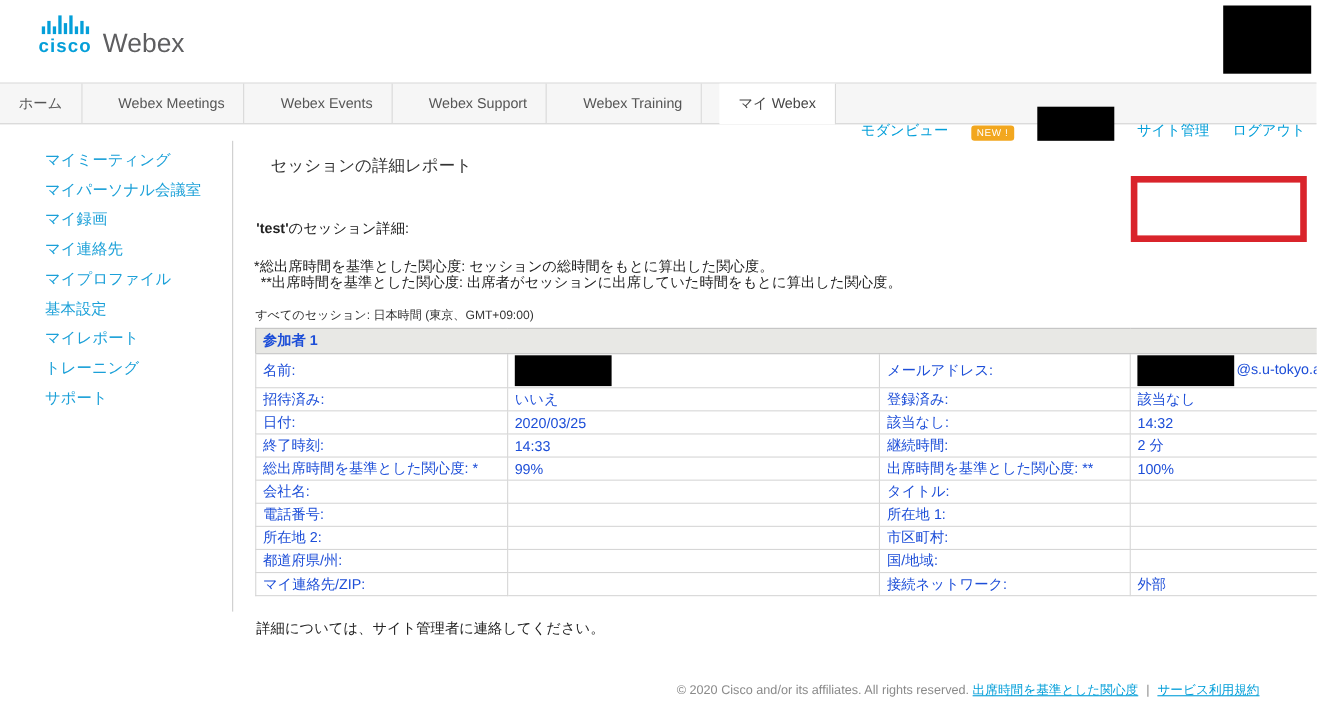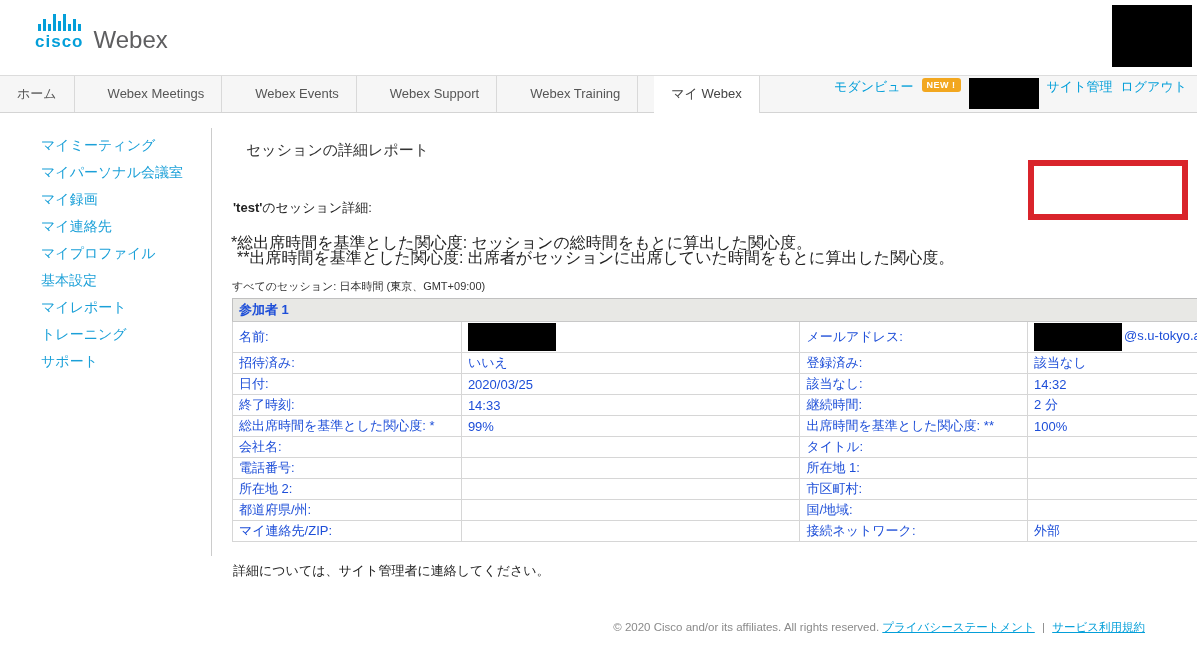--- a/index.html
+++ b/index.html
@@ -16,42 +16,42 @@
   .webex-text { color:#5e5e60; font-size:24px; font-weight:300; margin-left:10px; line-height:1; position:relative; top:2px; }
   .header-redaction { position:absolute; left:1112px; top:5px; width:80px; height:62px; background:#000; }
 
   
   .nav { position:absolute; top:75px; left:0; width:100%; height:38px; background:#f6f6f6;
          border-top:1px solid #dcdcdc; border-bottom:1px solid #d4d4d4; }
   .tabs { display:flex; height:36px;gap:16px; }
   .tab { height:36px; line-height:36px; padding:0 17px; font-size:13px; color:#555;
          border-right:1px solid #d9d9d9; cursor:pointer; white-space:nowrap; }
   .tab.active { background:#fff; height:37px; position:relative; z-index:2; color:#444; }
-  .nav-right { position:absolute; right:10px; top:2px; height:36px; display:flex; align-items:flex-start; gap:8px; }
+  .nav-right { position:absolute; right:10px; top:16px; height:36px; display:flex; align-items:flex-end; gap:21px; }
   .nav-link { font-size:13px; color:#049fd9; text-decoration:none; cursor:pointer; white-space:nowrap; }
-  .new-badge { background:#f2a71f; color:#fff; font-size:9px; font-weight:bold; padding:2px 5px;
+  .new-badge { background:#f2a71f; color:#fff; font-size:9px; font-weight:normal; padding:2px 5px;
                border-radius:3px; letter-spacing:0.5px; }
   .nav-redaction { display:inline-block; width:70px; height:31px; background:#000; }
 
   
   .sidebar { position:absolute; left:41px; top:132px; display:flex; flex-direction:column; }
   .side-link { color:#1ba0d8; font-size:14px; line-height:27px; text-decoration:none; cursor:pointer; white-space:nowrap; }
   .sidebar-divider { position:absolute; left:211px; top:128px; width:1px; height:428px; background:#ccc; }
 
   
   .page-title { position:absolute; left:246px; top:141px; font-size:15px; font-weight:400; color:#333; }
   .button-row { position:absolute; left:960px; top:177px; }
   .btn { display:inline-block; font-size:12px; color:#333; padding:3px 10px; margin-left:11px;
          background:linear-gradient(#fdfdfd,#e9e9e9); border:1px solid #a9a9a9; border-radius:2px; cursor:pointer;
          font-family:"Liberation Sans","DejaVu Sans",sans-serif; }
   .red-annotation { position:absolute; left:1028px; top:160px; width:160px; height:60px;
                     border:6px solid #d9242b; pointer-events:none; z-index:5; }
   .session-line { position:absolute; left:233px; top:199px; font-size:13px; color:#222; }
   .session-line b { font-weight:bold; }
-  .note { position:absolute; font-size:16px; color:#222; }
+  .note { position:absolute; font-size:13px; color:#222; }
   .note1 { left:231px; top:233px; }
   .note2 { left:237px; top:248px; }
   .tz { position:absolute; left:232px; top:279px; font-size:11px; color:#333; }
 
   
   .ptable { position:absolute; left:232px; top:298px; width:1137px; border-collapse:collapse;
             font-size:13px; color:#1d4ed8; border:1px solid #c0c0c0; }
   .ptable th { background:#e8e8e5; text-align:left; font-weight:bold; font-size:13px;
                padding:2px 6px; height:21px; border-bottom:1px solid #c8c8c8; }
   .ptable td { border:1px solid #d6d6d6; padding:1px 6px; height:21px; vertical-align:middle; }
@@ -201,18 +201,18 @@
           <td class="c3">接続ネットワーク:</td>
           <td class="c4">外部</td>
         </tr>
       </tbody>
   </table>
 
   <p class="contact">詳細については、サイト管理者に連絡してください。</p>
 
   <div class="footer">
     <span>© 2020 Cisco and/or its affiliates. All rights reserved.</span>
-    <a>プライバシーステートメント</a>
+    <a>出席時間を基準とした関心度</a>
     <span class="sep">|</span>
     <a>サービス利用規約</a>
   </div>
 
 </div>
 
 </body></html>

